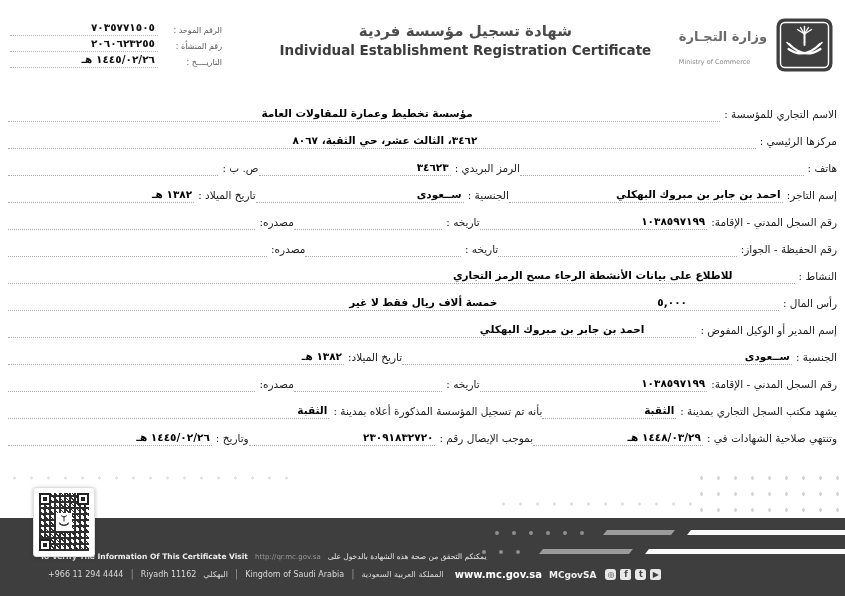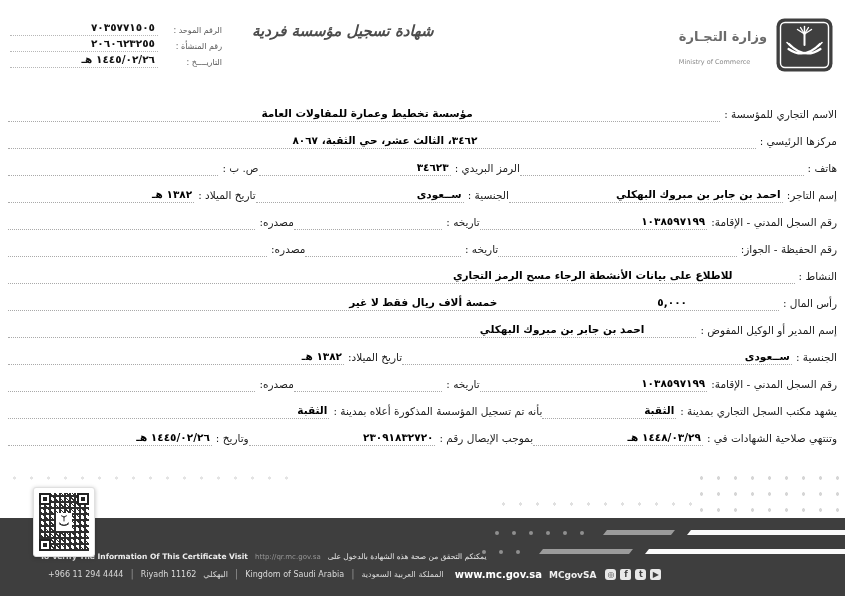--- a/index.html
+++ b/index.html
@@ -6,21 +6,21 @@
   body{font-family:"DejaVu Sans",sans-serif;background:#e9e9e9;}
   .page{position:relative;width:845px;height:596px;background:#ffffff;overflow:hidden;}
 
   
   .header{position:absolute;top:12px;left:10px;right:12px;display:flex;align-items:flex-start;}
   .meta{width:212px;margin-top:8px;}
   .meta-row{display:flex;direction:rtl;align-items:flex-end;height:16px;}
   .meta-label{width:64px;font-size:8px;color:#5a5a5a;white-space:nowrap;padding-bottom:1px;}
   .meta-line{flex:1;border-bottom:1px dotted #b7b7b7;height:100%;display:flex;align-items:center;direction:rtl;}
   .meta-value{font-size:10.5px;font-weight:bold;color:#111;letter-spacing:.5px;white-space:nowrap;padding:0 3px 1px 6px;}
-  .titles{flex:1;text-align:left;margin-top:10px;padding-left:30px;font-style:italic;}
+  .titles{flex:1;text-align:center;margin-top:10px;padding-left:30px;}
   .title-ar{font-size:15px;font-weight:bold;color:#4c4c4c;}
   .title-en{font-size:13.5px;font-weight:bold;color:#3c3c3c;margin-top:2px;}
   .brand{display:flex;align-items:center;gap:9px;margin-top:6px;}
   .brand-text{}
   .brand-ar{font-size:13px;color:#6b6b6b;font-weight:bold;}
   .brand-en{font-size:6.5px;color:#8a8a8a;margin-top:14px;}
 
   
   .fields{position:absolute;top:95px;left:8px;right:8px;}
   .row{display:flex;direction:rtl;align-items:flex-end;height:27px;font-size:10.5px;color:#1c1c1c;}
@@ -86,20 +86,21 @@
       <div class="meta-row">
         <span class="meta-label">التاريــــخ :</span>
         <div class="meta-line">
           <span class="meta-value">١٤٤٥/٠٢/٢٦ هـ</span>
         </div>
       </div>
     </div>
 
     <div class="titles">
       <div class="title-ar">شهادة تسجيل مؤسسة فردية</div>
+      <div class="title-en">Individual Establishment Registration Certificate</div>
     </div>
 
     <div class="brand">
       <div class="brand-text">
         <div class="brand-ar">وزارة التجـارة</div>
         <div class="brand-en">Ministry of Commerce</div>
       </div>
       <span>
         <svg width="57" height="54" viewBox="0 0 57 54">
           <rect x="0.5" y="0.5" width="56" height="53" rx="8" fill="#3f3f3f"></rect>

